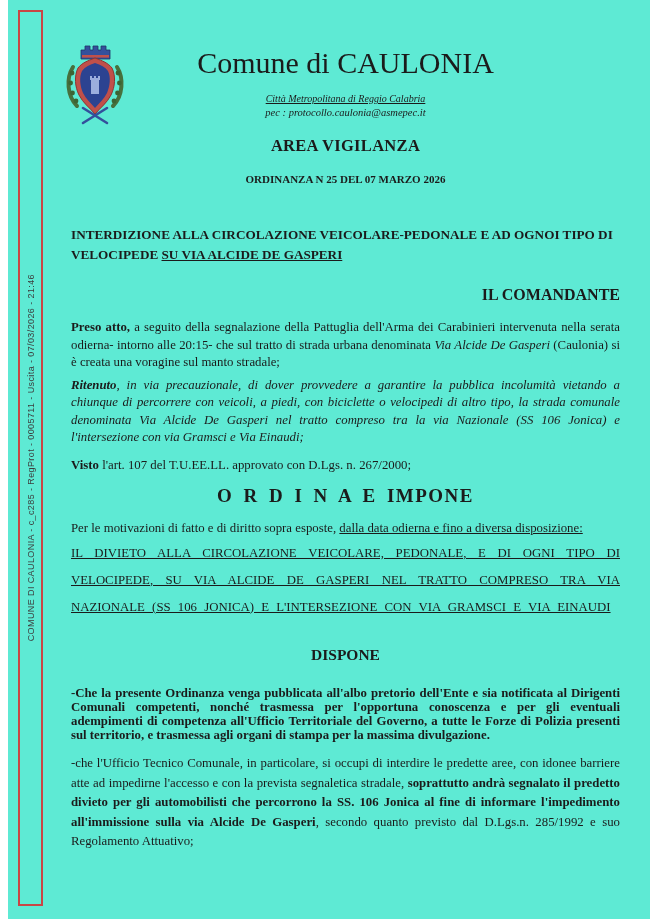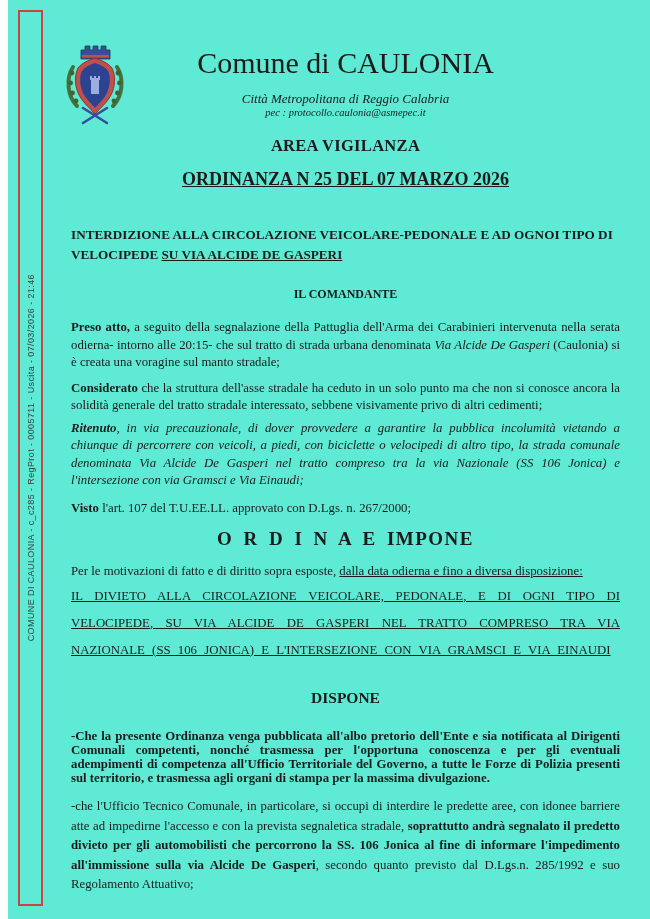--- a/index.html
+++ b/index.html
@@ -17,28 +17,28 @@
     writing-mode:vertical-rl; transform:rotate(180deg);
     font-family:"Liberation Sans", sans-serif; font-size:9px; color:#3d3d3d;
     letter-spacing:0.4px; white-space:nowrap;
   }
   
   .coa { position:absolute; left:54px; top:42px; width:66px; height:90px; }
   
   .content { position:absolute; left:63px; top:0; width:549px; }
   .hdr { text-align:center; }
   .muni { margin-top:46px; font-size:30px; line-height:34px; }
-  .subtitle { margin-top:10px; font-size:13px; line-height:17px; font-style:italic; }
+  .subtitle { margin-top:10px; font-size:10px; line-height:17px; font-style:italic;text-decoration:underline; }
   .addr { font-size:10.5px; line-height:12px; font-style:italic; }
   .pec { font-size:10.5px; line-height:12px; font-style:italic; }
   .area { margin-top:17px; font-size:16.5px; line-height:19px; font-weight:bold; letter-spacing:0.3px; }
-  .ordnum { margin-top:16px; font-size:18px; line-height:17px; font-weight:bold;text-decoration:underline; }
+  .ordnum { margin-top:16px; font-size:11px; line-height:17px; font-weight:bold; }
   .subject { margin-top:37px; font-size:13.2px; line-height:20px; font-weight:bold; text-align:left; }
   .subject .u { text-decoration:underline; }
-  .cmd { margin-top:21px; text-align:center; font-size:12px; line-height:17px; font-weight:bold; }
+  .cmd { margin-top:21px; text-align:right; font-size:16px; line-height:17px; font-weight:bold; }
   .par { margin:0; font-size:12.8px; line-height:17.5px; text-align:justify; }
   .mt16 { margin-top:16px; } .mt8 { margin-top:8px; } .mt5 { margin-top:5px;font-style:italic; }
   .visto { text-align:left; }
   .visto1 { margin-top:10px; } .visto2 { margin-top:3px; }
   .b { font-weight:bold; } .i { font-style:italic; }
   .h-ordina { margin-top:10px; text-align:center; font-size:19px; line-height:24px; font-weight:bold; letter-spacing:1.5px; word-spacing:4px; }
   .intro { margin-top:12px; }
   .uline { text-decoration:underline; }
   .ban { margin-top:2px; font-size:12.8px; line-height:27px; text-align:justify; text-decoration:underline; word-spacing:4px; }
   .h-dispone { margin-top:24px; text-align:center; font-size:15.5px; line-height:19px; font-weight:bold; }
@@ -89,21 +89,20 @@
       <div class="area">AREA VIGILANZA</div>
       <div class="ordnum">ORDINANZA N 25 DEL 07 MARZO 2026</div>
     </div>
 
     <p class="subject"><span>INTERDIZIONE ALLA CIRCOLAZIONE VEICOLARE-PEDONALE E AD OGNOI TIPO DI VELOCIPEDE </span><span class="u">SU VIA ALCIDE DE GASPERI</span></p>
 
     <div class="cmd">IL COMANDANTE</div>
 
     <p class="par mt16"><span class="b">Preso atto,</span><span> a seguito della segnalazione della Pattuglia dell'Arma dei Carabinieri intervenuta nella serata odierna- intorno alle 20:15- che sul tratto di strada urbana denominata </span><span class="i">Via Alcide De Gasperi</span><span> (Caulonia) si è creata una voragine sul manto stradale;</span></p>
 
-    <p class="par mt8"><span class="b">Considerato</span><span> che la struttura dell'asse stradale ha ceduto in un solo punto ma che non si conosce ancora la solidità generale del tratto stradale interessato, sebbene visivamente privo di altri cedimenti;</span></p>
 
     <p class="par mt5"><span class="b">Ritenuto</span><span>, in via precauzionale, di dover provvedere a garantire la pubblica incolumità vietando a chiunque di percorrere con veicoli, a piedi, con biciclette o velocipedi di altro tipo, la strada comunale denominata Via Alcide De Gasperi nel tratto compreso tra la via Nazionale (SS 106 Jonica) e l'intersezione con via Gramsci e Via Einaudi;</span></p>
 
     <p class="par visto visto1"><span class="b">Visto</span><span> l'art. 107 del T.U.EE.LL. approvato con D.Lgs. n. 267/2000;</span></p>
 
 
     <div class="h-ordina">O R D I N A E IMPONE</div>
 
     <p class="par intro"><span>Per le motivazioni di fatto e di diritto sopra esposte, </span><span class="uline">dalla data odierna e fino a diversa disposizione:</span></p>
 

